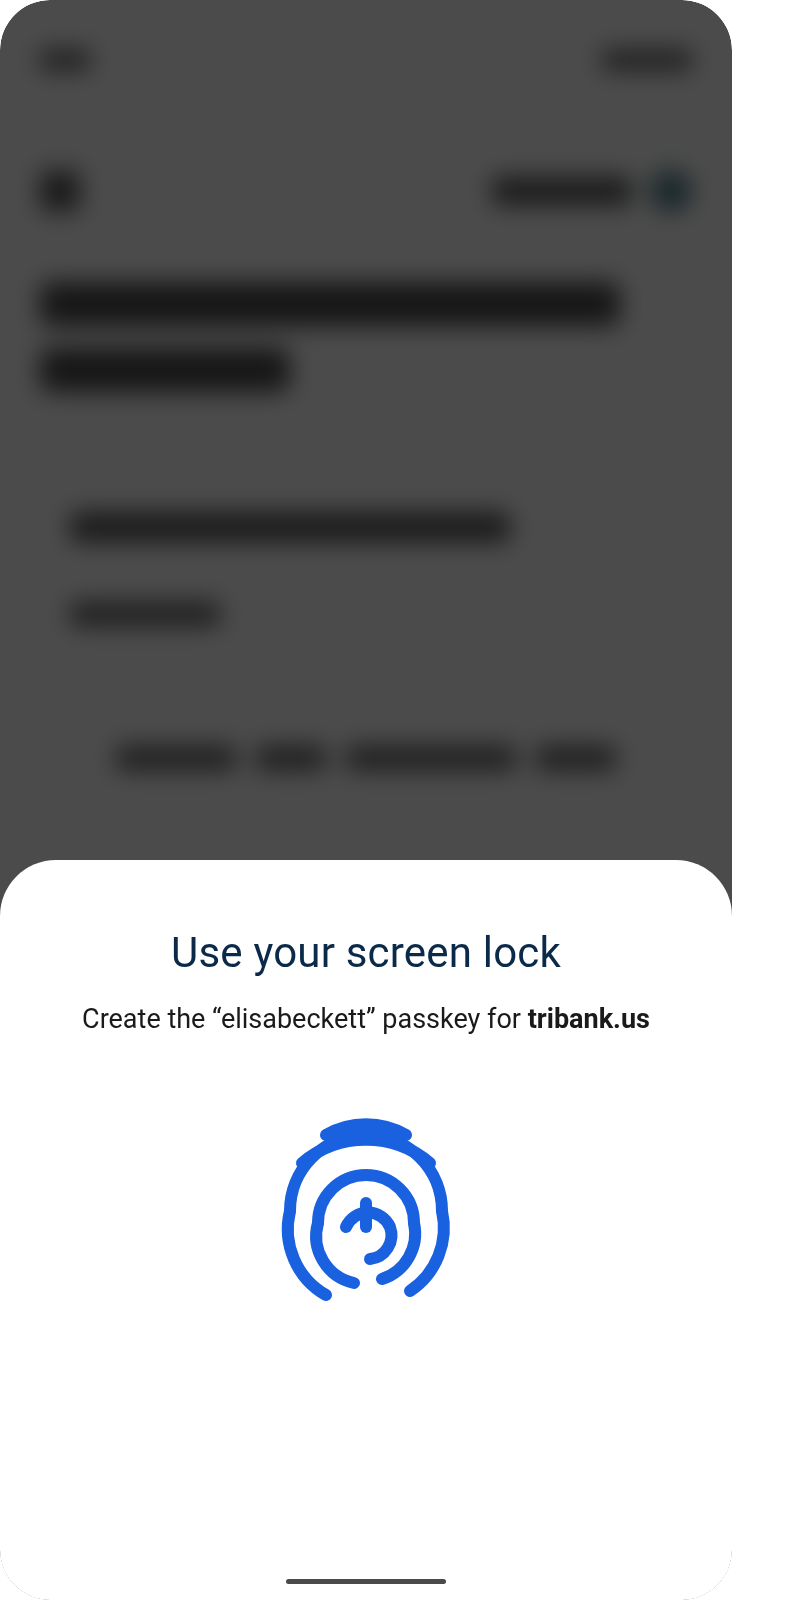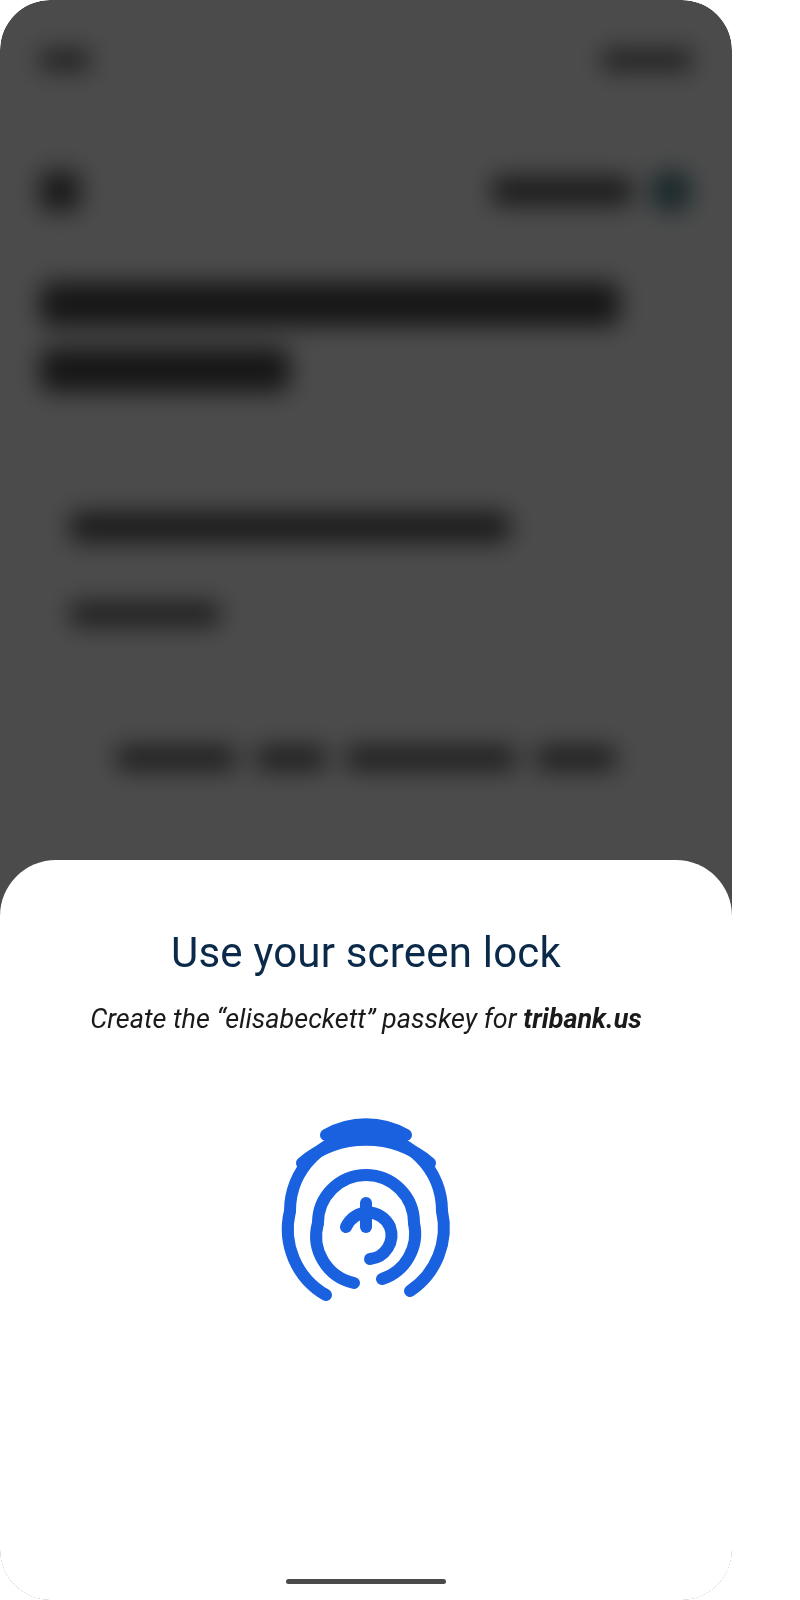--- a/index.html
+++ b/index.html
@@ -146,21 +146,20 @@
     font-size: 42px;
     font-weight: 400;
     color: #0b2a4a;
     letter-spacing: 0.2px;
   }
   .sheet-subtitle {
     margin-top: 26px;
     font-size: 27px;
     color: #1a1a1a;
     font-weight: 400;
-    font-style: italic;
   }
   .sheet-subtitle .domain {
     font-weight: 700;
   }
   .fingerprint-wrap {
     margin-top: 80px;
     width: 200px;
     height: 220px;
     display: flex;
     align-items: center;

